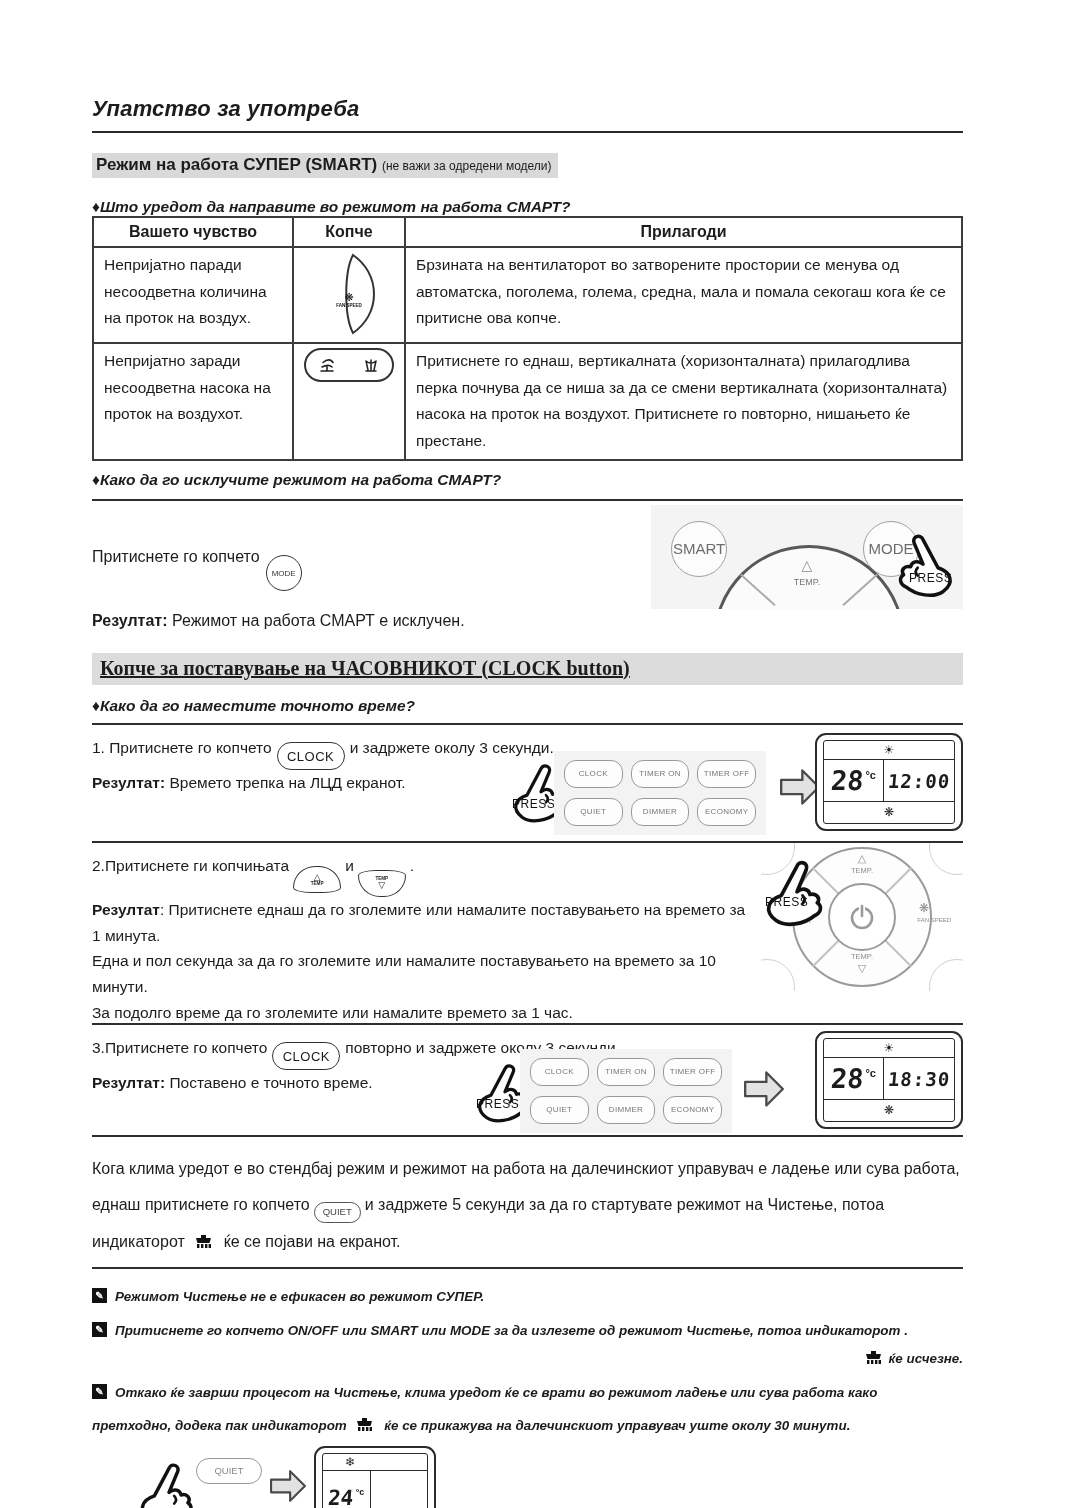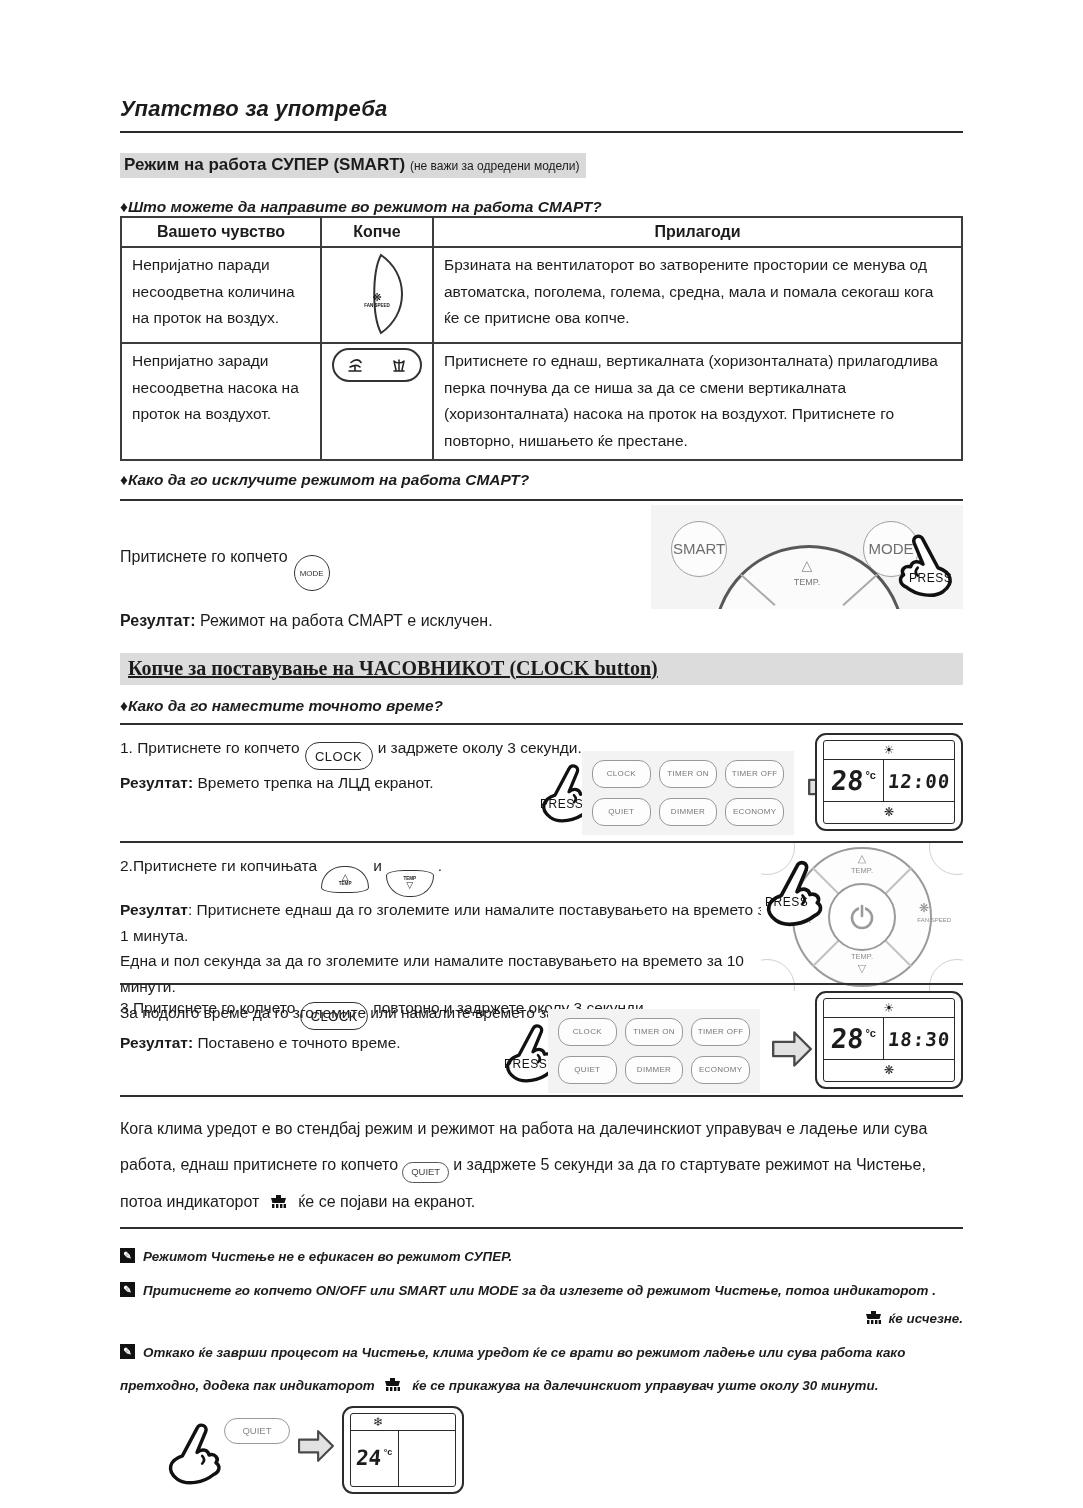--- a/index.html
+++ b/index.html
@@ -2,21 +2,21 @@
 <html><head>
 <meta charset="utf-8">
 <style>
   * { box-sizing: border-box; }
   html,body { margin:0; padding:0; }
   body {
     width:1083px; height:1508px; background:#ffffff; position:relative;
     font-family:"Liberation Sans", sans-serif; color:#1c1c1c;
     -webkit-font-smoothing:antialiased;
   }
-  .page { position:absolute; inset:0; padding:96px 120px 0 120px;border-radius:22px; }
+  .page { position:absolute; inset:0; padding:96px 120px 0 92px;border-radius:22px; }
 
   
   .doc-title { font-size:22px; font-weight:bold; font-style:italic; letter-spacing:.2px; }
   .title-rule { border-bottom:2px solid #2a2a2a; margin-top:9px; }
 
   .hl-head { display:inline-block; background:#d9d9d9; padding:2px 6px 3px 4px; margin-top:20px; font-size:17px; }
   .hl-head .b { font-weight:bold; }
   .hl-head .n { font-weight:normal; font-size:12px; }
 
   .q-head { font-weight:bold; font-style:italic; font-size:15.5px; margin-top:20px; }
@@ -73,21 +73,21 @@
 
   
   .hand { position:absolute; }
   .press-label { position:absolute; font-size:12px; color:#111; letter-spacing:.5px; }
 
   
   .steps { margin-top:8px; border-bottom:2px solid #2e2e2e; }
   .step { position:relative; border-top:2px solid #2e2e2e; padding:10px 0 12px; }
   .step .txt { font-size:15.5px; line-height:1.66; }
   #step1 { height:118px; } #step1 .txt { width:470px; }
-  #step2 { height:142px; } #step2 .txt { width:655px; }
+  #step2 { height:182px; } #step2 .txt { width:655px; }
   #step3 { height:112px; } #step3 .txt { width:640px; }
 
   
   .panel { position:absolute; width:212px; height:84px; background:#f3f3f3; padding:9px 10px; 
     display:grid; grid-template-columns:repeat(3,1fr); gap:10px 8px; }
   .panel .pbtn { border:1.5px solid #999; border-radius:12px; background:#fdfdfd; color:#777;
     display:flex; align-items:center; justify-content:center; font-size:8px; white-space:nowrap; letter-spacing:.3px; }
 
   
   .big-arrow { position:absolute; }
@@ -154,21 +154,21 @@
   
   <div class="doc-title">Упатство за употреба</div>
   <div class="title-rule"></div>
 
   
   <div class="hl-head">
     <span class="b">Режим на работа СУПЕР (SMART) </span>
     <span class="n">(не важи за одредени модели)</span>
   </div>
 
-  <div class="q-head">♦Што можете да направите во режимот на работа СМАРТ?</div>
+  <div class="q-head">♦Што уредот да направите во режимот на работа СМАРТ?</div>
 
   
   <table class="smart">
     <tbody>
         <tr>
       <th class="feelcell">Вашето чувство</th>
       <th class="btncell">Копче</th>
       <th>Прилагоди</th>
     </tr>
     <tr>

